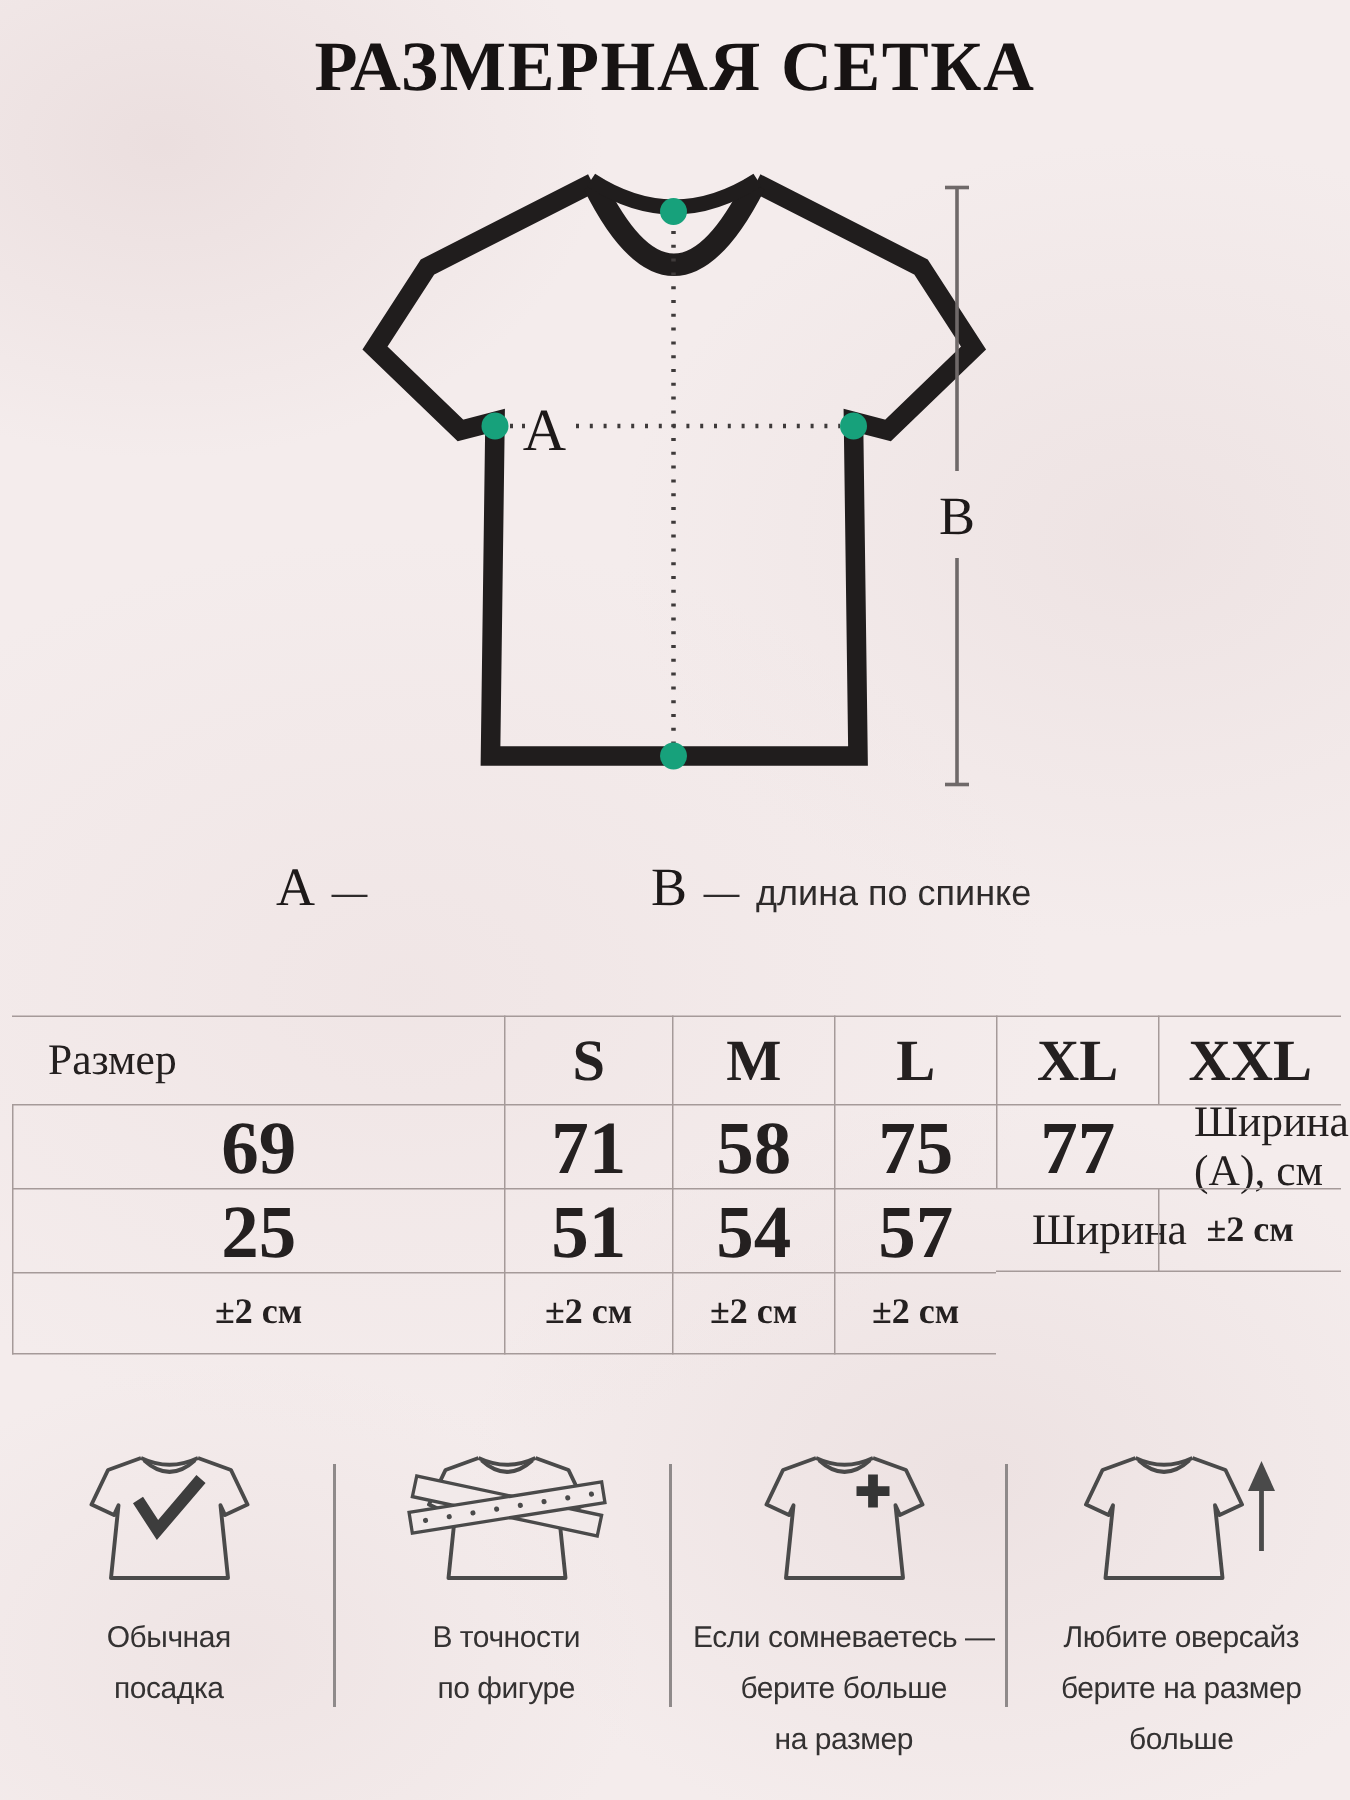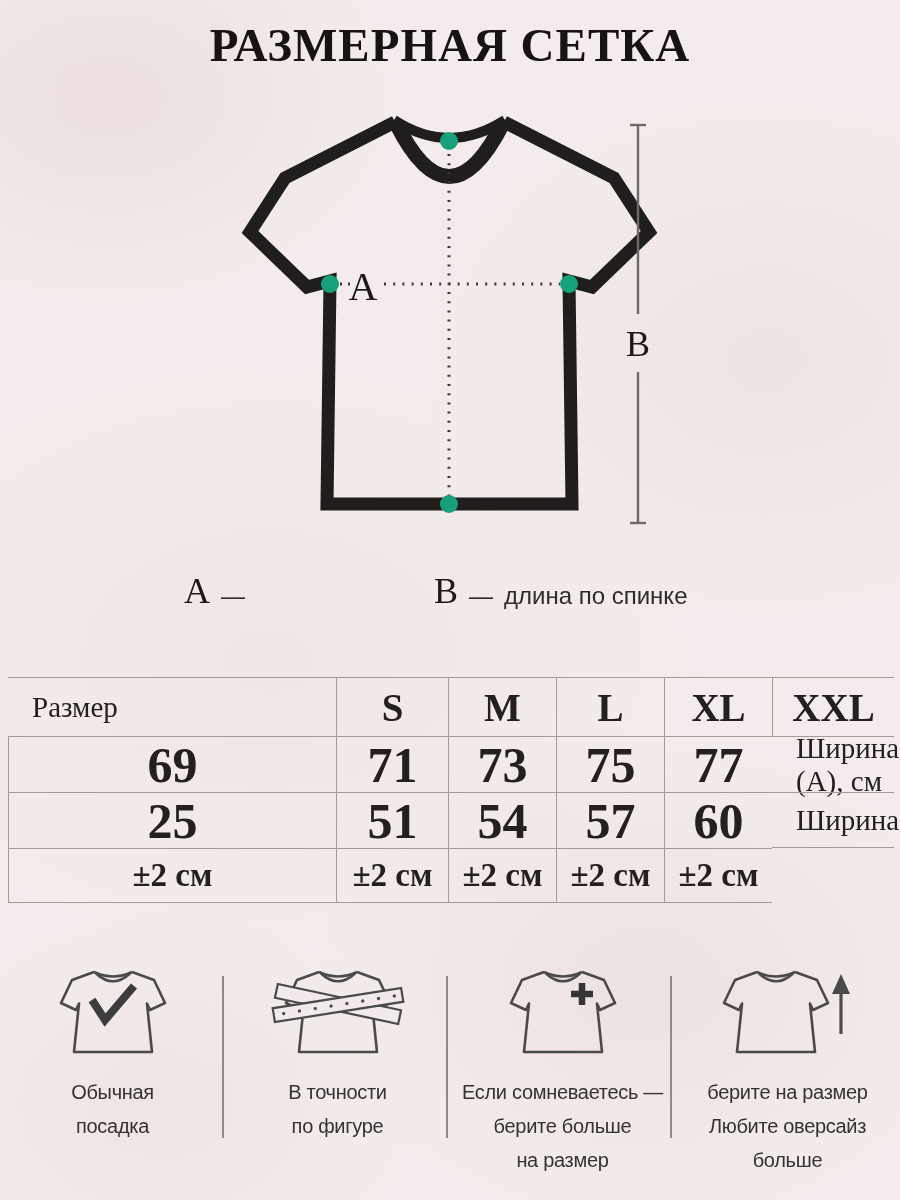--- a/index.html
+++ b/index.html
@@ -43,21 +43,21 @@
     grid-template-rows:59px 56px 56px 55px;
     font-family:"Liberation Serif",serif;
   }
   .st-cell{
     box-sizing:border-box;display:flex;align-items:center;
     border-top:1.5px solid #a59a99;color:#242020;
   }
   .st-cell.lbl{font-size:29px;padding-left:24px;font-weight:500;}
   .st-cell.val{justify-content:center;font-size:50px;font-weight:600;border-left:1.5px solid #a59a99;}
   .st-cell.hdr.val{font-size:39px;}
-  .st-cell.tol{font-size:33px;}
+  .st-cell.tol{font-size:24px;}
   .st-cell.last{border-bottom:1.5px solid #a59a99;}
   
   .fit-guide{position:absolute;left:0;top:964px;width:900px;display:flex;}
   .fg-section{width:225px;display:flex;flex-direction:column;align-items:center;}
   .fg-icon{width:150px;height:96px;display:block;}
   .fg-caption{margin-top:15px;font-size:20px;line-height:34px;color:#343232;text-align:center;letter-spacing:-0.3px;}
   .fg-caption span{display:block;white-space:nowrap;}
   .fg-divider{position:absolute;top:976px;width:2px;height:162px;background:#8f8a8a;}
   .d1{left:222px;} .d2{left:446px;} .d3{left:670px;}
 </style>
@@ -115,30 +115,29 @@
   <div class="size-table">
     <div class="st-cell lbl hdr">Размер</div>
     <div class="st-cell val hdr">S</div>
     <div class="st-cell val hdr">M</div>
     <div class="st-cell val hdr">L</div>
     <div class="st-cell val hdr">XL</div>
     <div class="st-cell val hdr">XXL</div>
 
     <div class="st-cell val">69</div>
     <div class="st-cell val">71</div>
-    <div class="st-cell val">73</div>
+    <div class="st-cell val">58</div>
     <div class="st-cell val">75</div>
     <div class="st-cell val">77</div>
 
     <div class="st-cell lbl">Ширина (A), см</div>
     <div class="st-cell val">25</div>
     <div class="st-cell val">51</div>
     <div class="st-cell val">54</div>
     <div class="st-cell val">57</div>
-    <div class="st-cell val">60</div>
 
     <div class="st-cell lbl last">Ширина</div>
     <div class="st-cell val tol last">±2 см</div>
     <div class="st-cell val tol last">±2 см</div>
     <div class="st-cell val tol last">±2 см</div>
     <div class="st-cell val tol last">±2 см</div>
     <div class="st-cell val tol last">±2 см</div>
   </div>
 
   <div class="fit-guide">
@@ -210,22 +209,22 @@
           <path d="M44,8 L22,16 L11,39 L26,46 L29,39.5 L24,88 L102,88 L97,39.5 L100,46 L115,39 L104,16 L82,8"></path>
           <path d="M44,8 Q63,17 82,8"></path>
           <path d="M46,9.5 Q63,25 80,9.5"></path>
         </g>
         <g>
           <path d="M128,70 V26" fill="none" stroke="#4a4a4a" stroke-width="3.2"></path>
           <path d="M128,10 L119,30 L137,30 Z" fill="#4a4a4a"></path>
         </g>
       </svg>
       <div class="fg-caption">
+        <span>Любите оверсайз</span>
         <span>берите на размер</span>
-        <span>Любите оверсайз</span>
         <span>больше</span>
       </div>
     </div>
 
   </div>
 
   <div class="fg-divider d1"></div>
   <div class="fg-divider d2"></div>
   <div class="fg-divider d3"></div>
 

